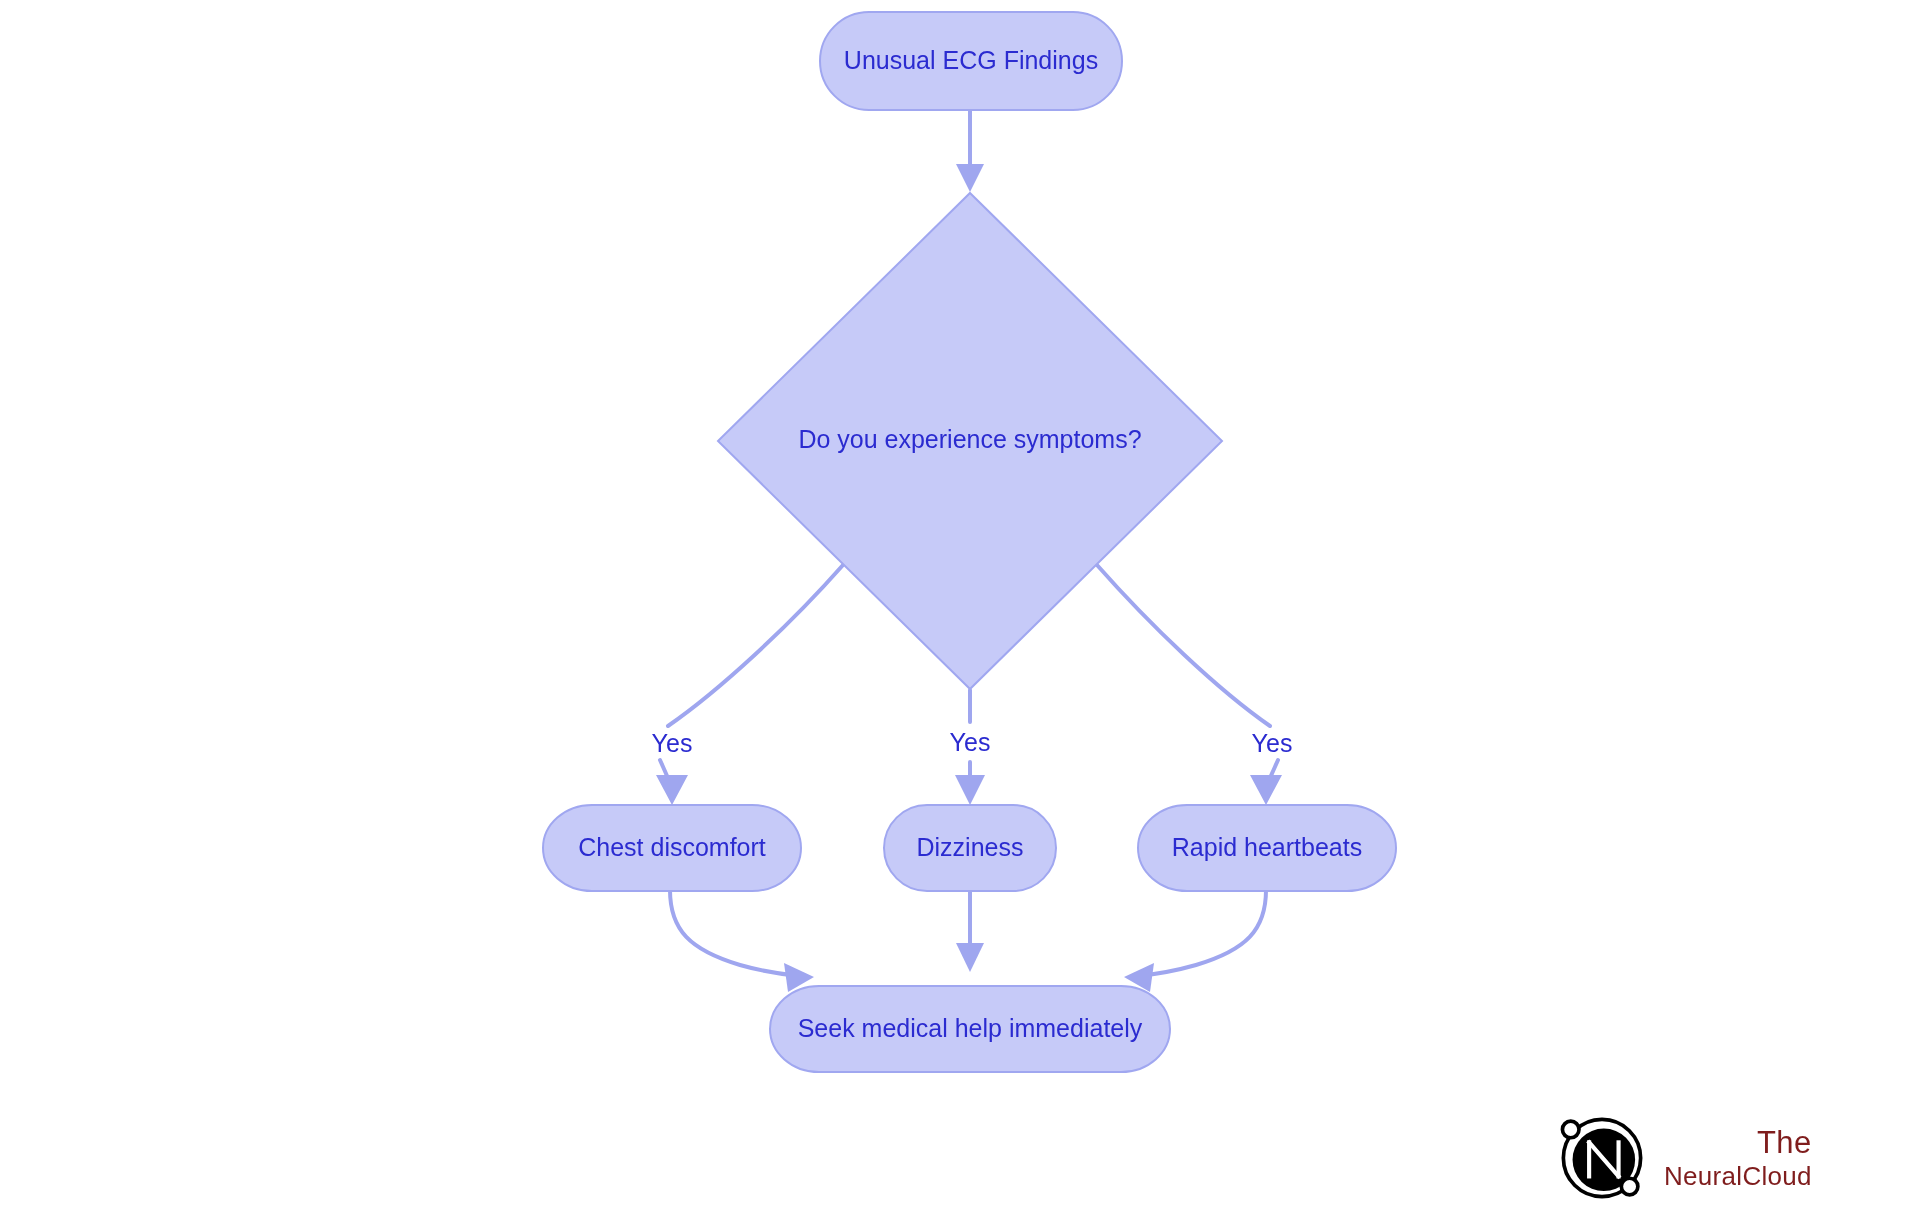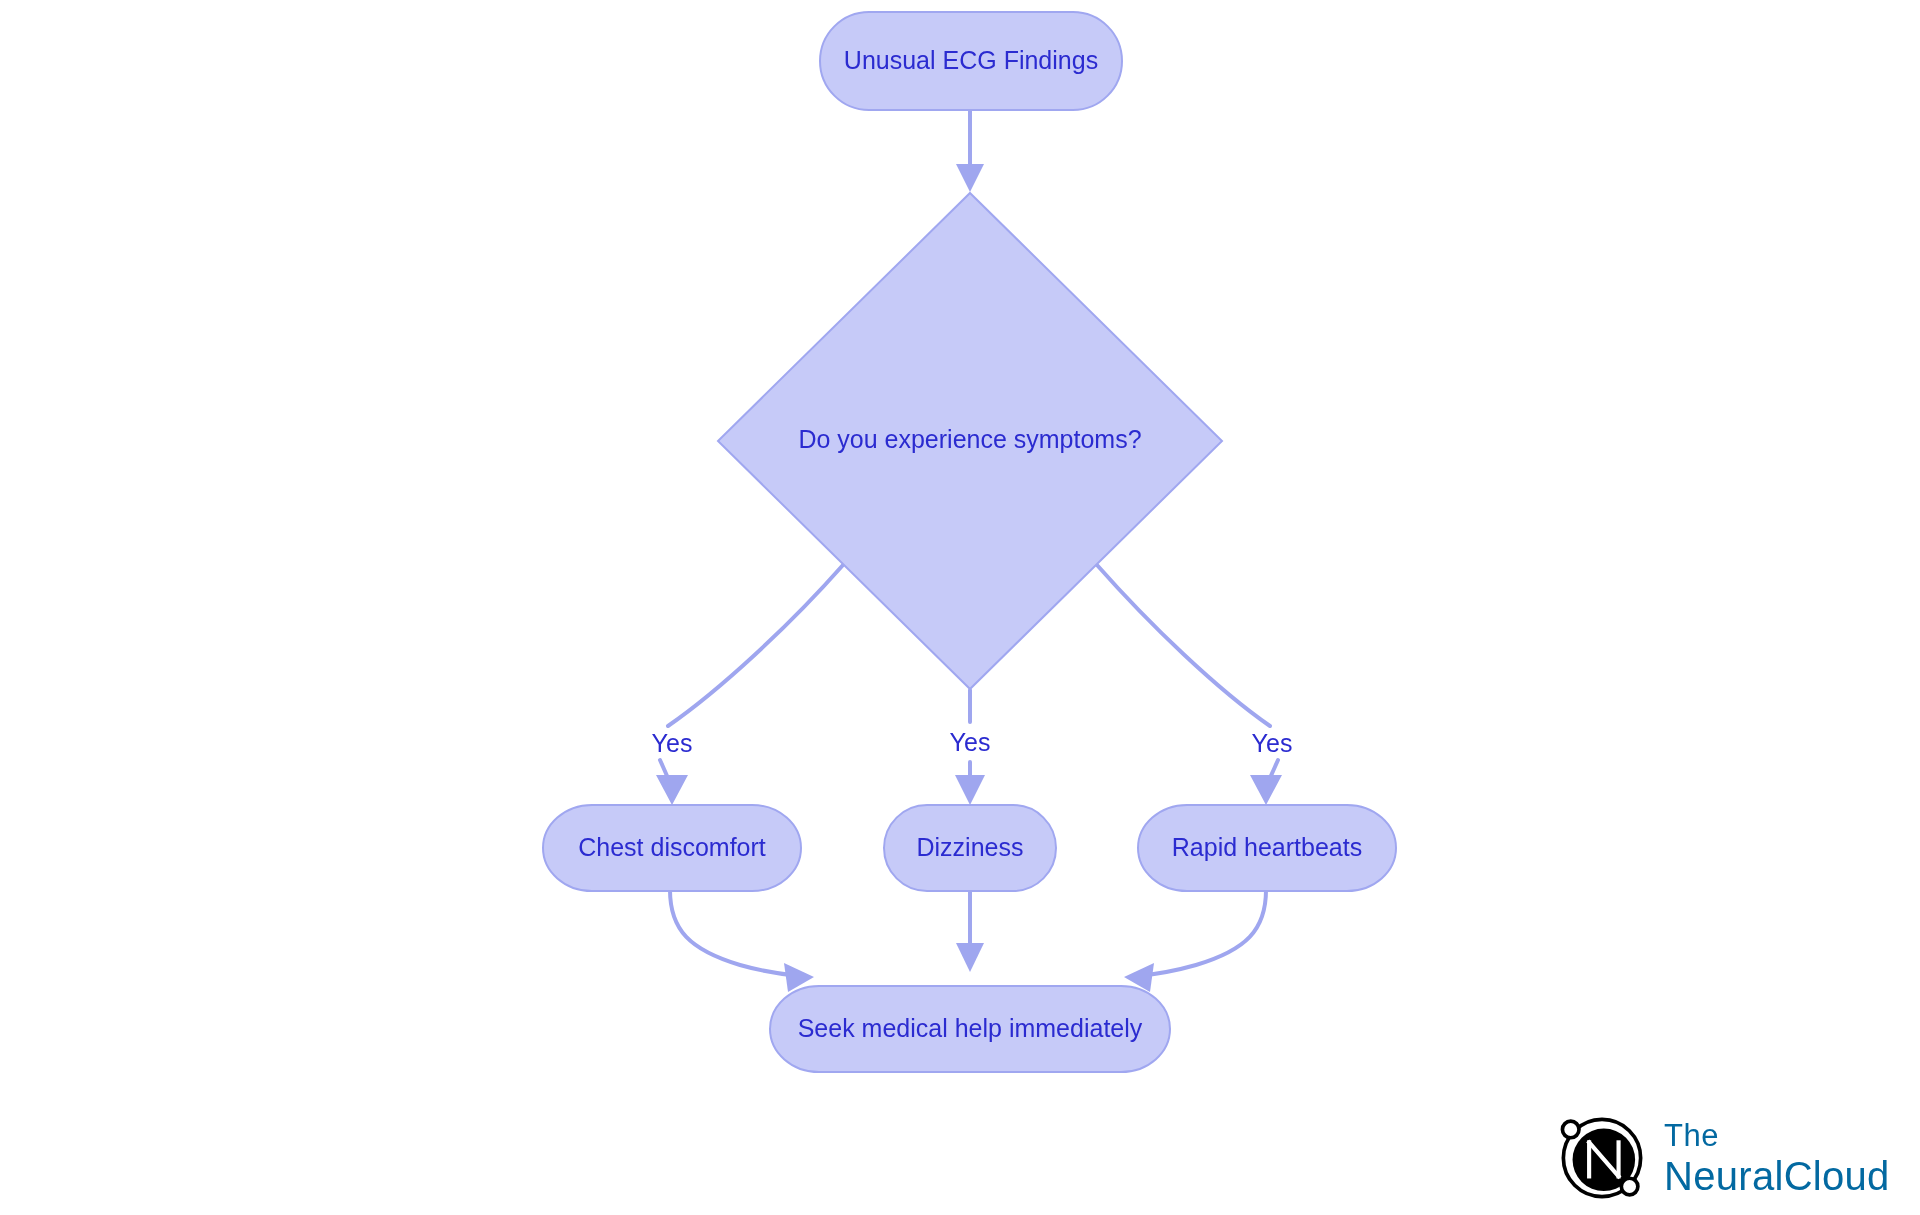--- a/index.html
+++ b/index.html
@@ -67,32 +67,33 @@
   #brand-mark {
     width: 92px;
     height: 92px;
     flex: 0 0 92px;
   }
   #brand-wordmark {
     display: flex;
     flex-direction: column;
     justify-content: center;
     line-height: 1.0;
-    color: #0369a1;
+    color: #7f1d1d;
+    align-items: flex-end;
   }
   .brand-line-1 {
     font-family: "Liberation Sans", sans-serif;
     font-size: 31px;
     letter-spacing: 0.5px;
     font-weight: 400;
     margin-bottom: 5px;
   }
   .brand-line-2 {
     font-family: "Liberation Sans", sans-serif;
-    font-size: 40px;
+    font-size: 26px;
     letter-spacing: 0.3px;
     font-weight: 400;
   }
 </style>
 </head>
 <body>
 
 <svg id="flow-canvas" viewBox="0 0 1920 1215" xmlns="http://www.w3.org/2000/svg">
 
   <g>

